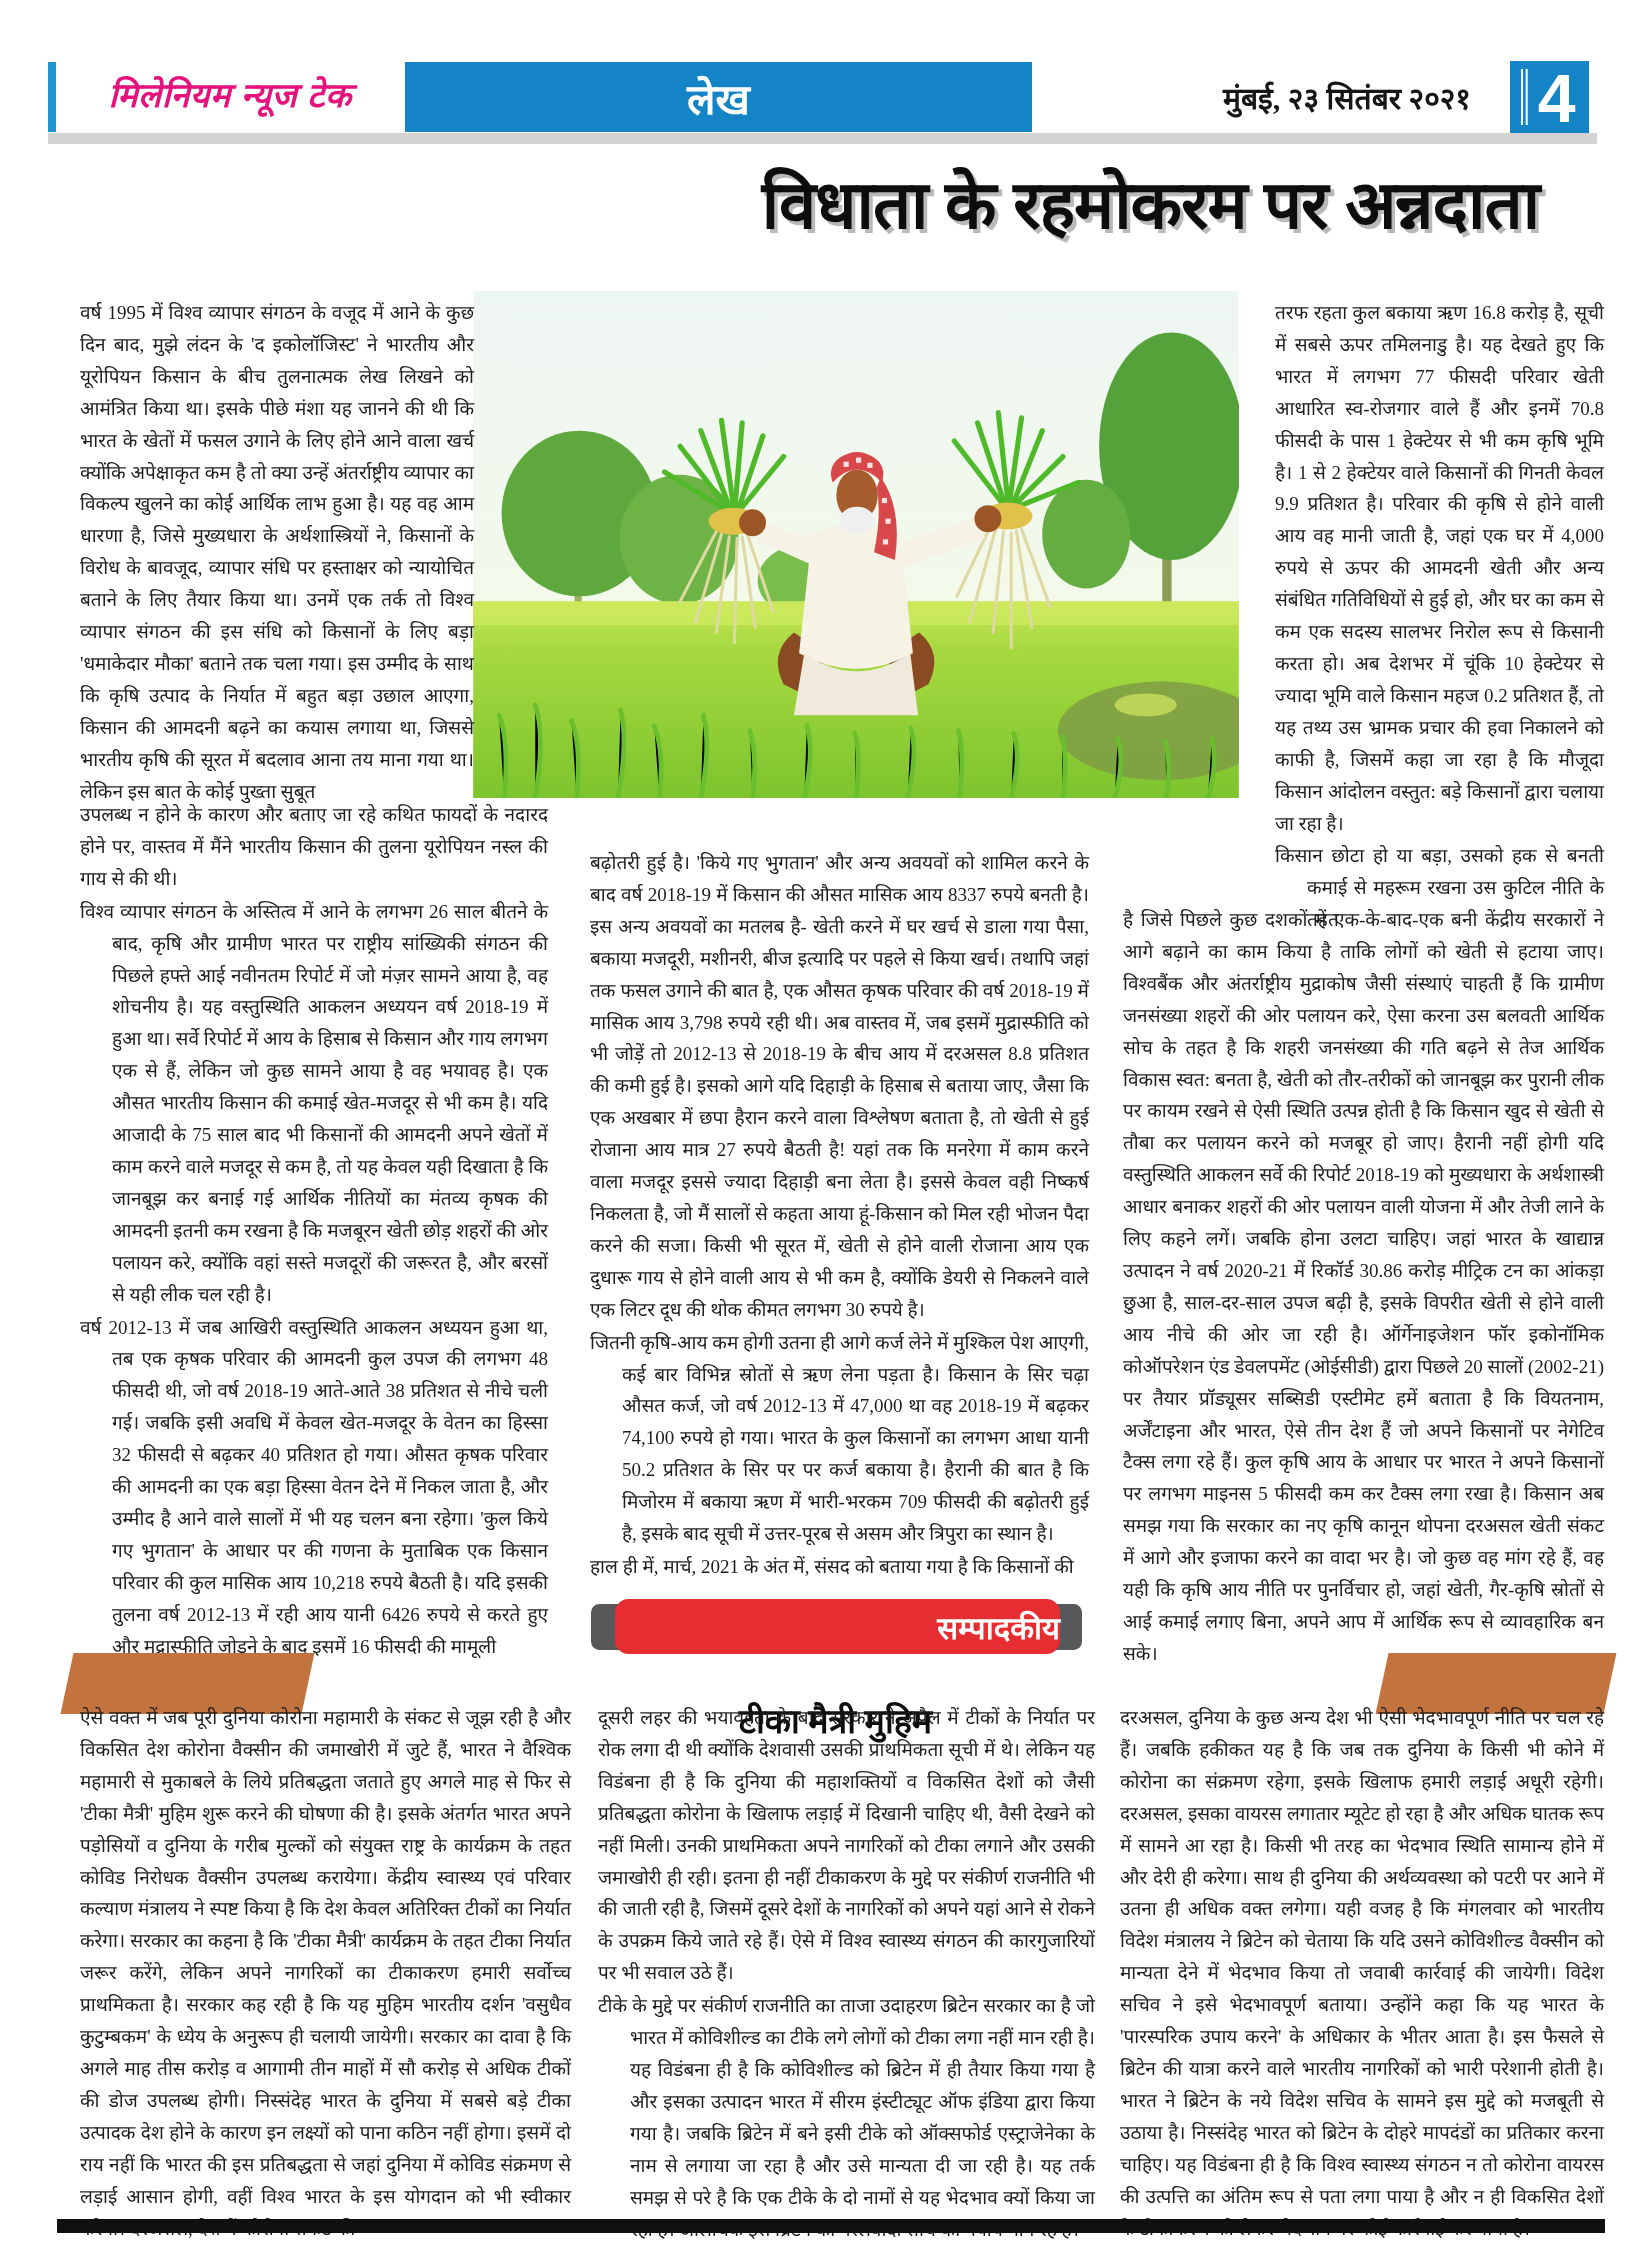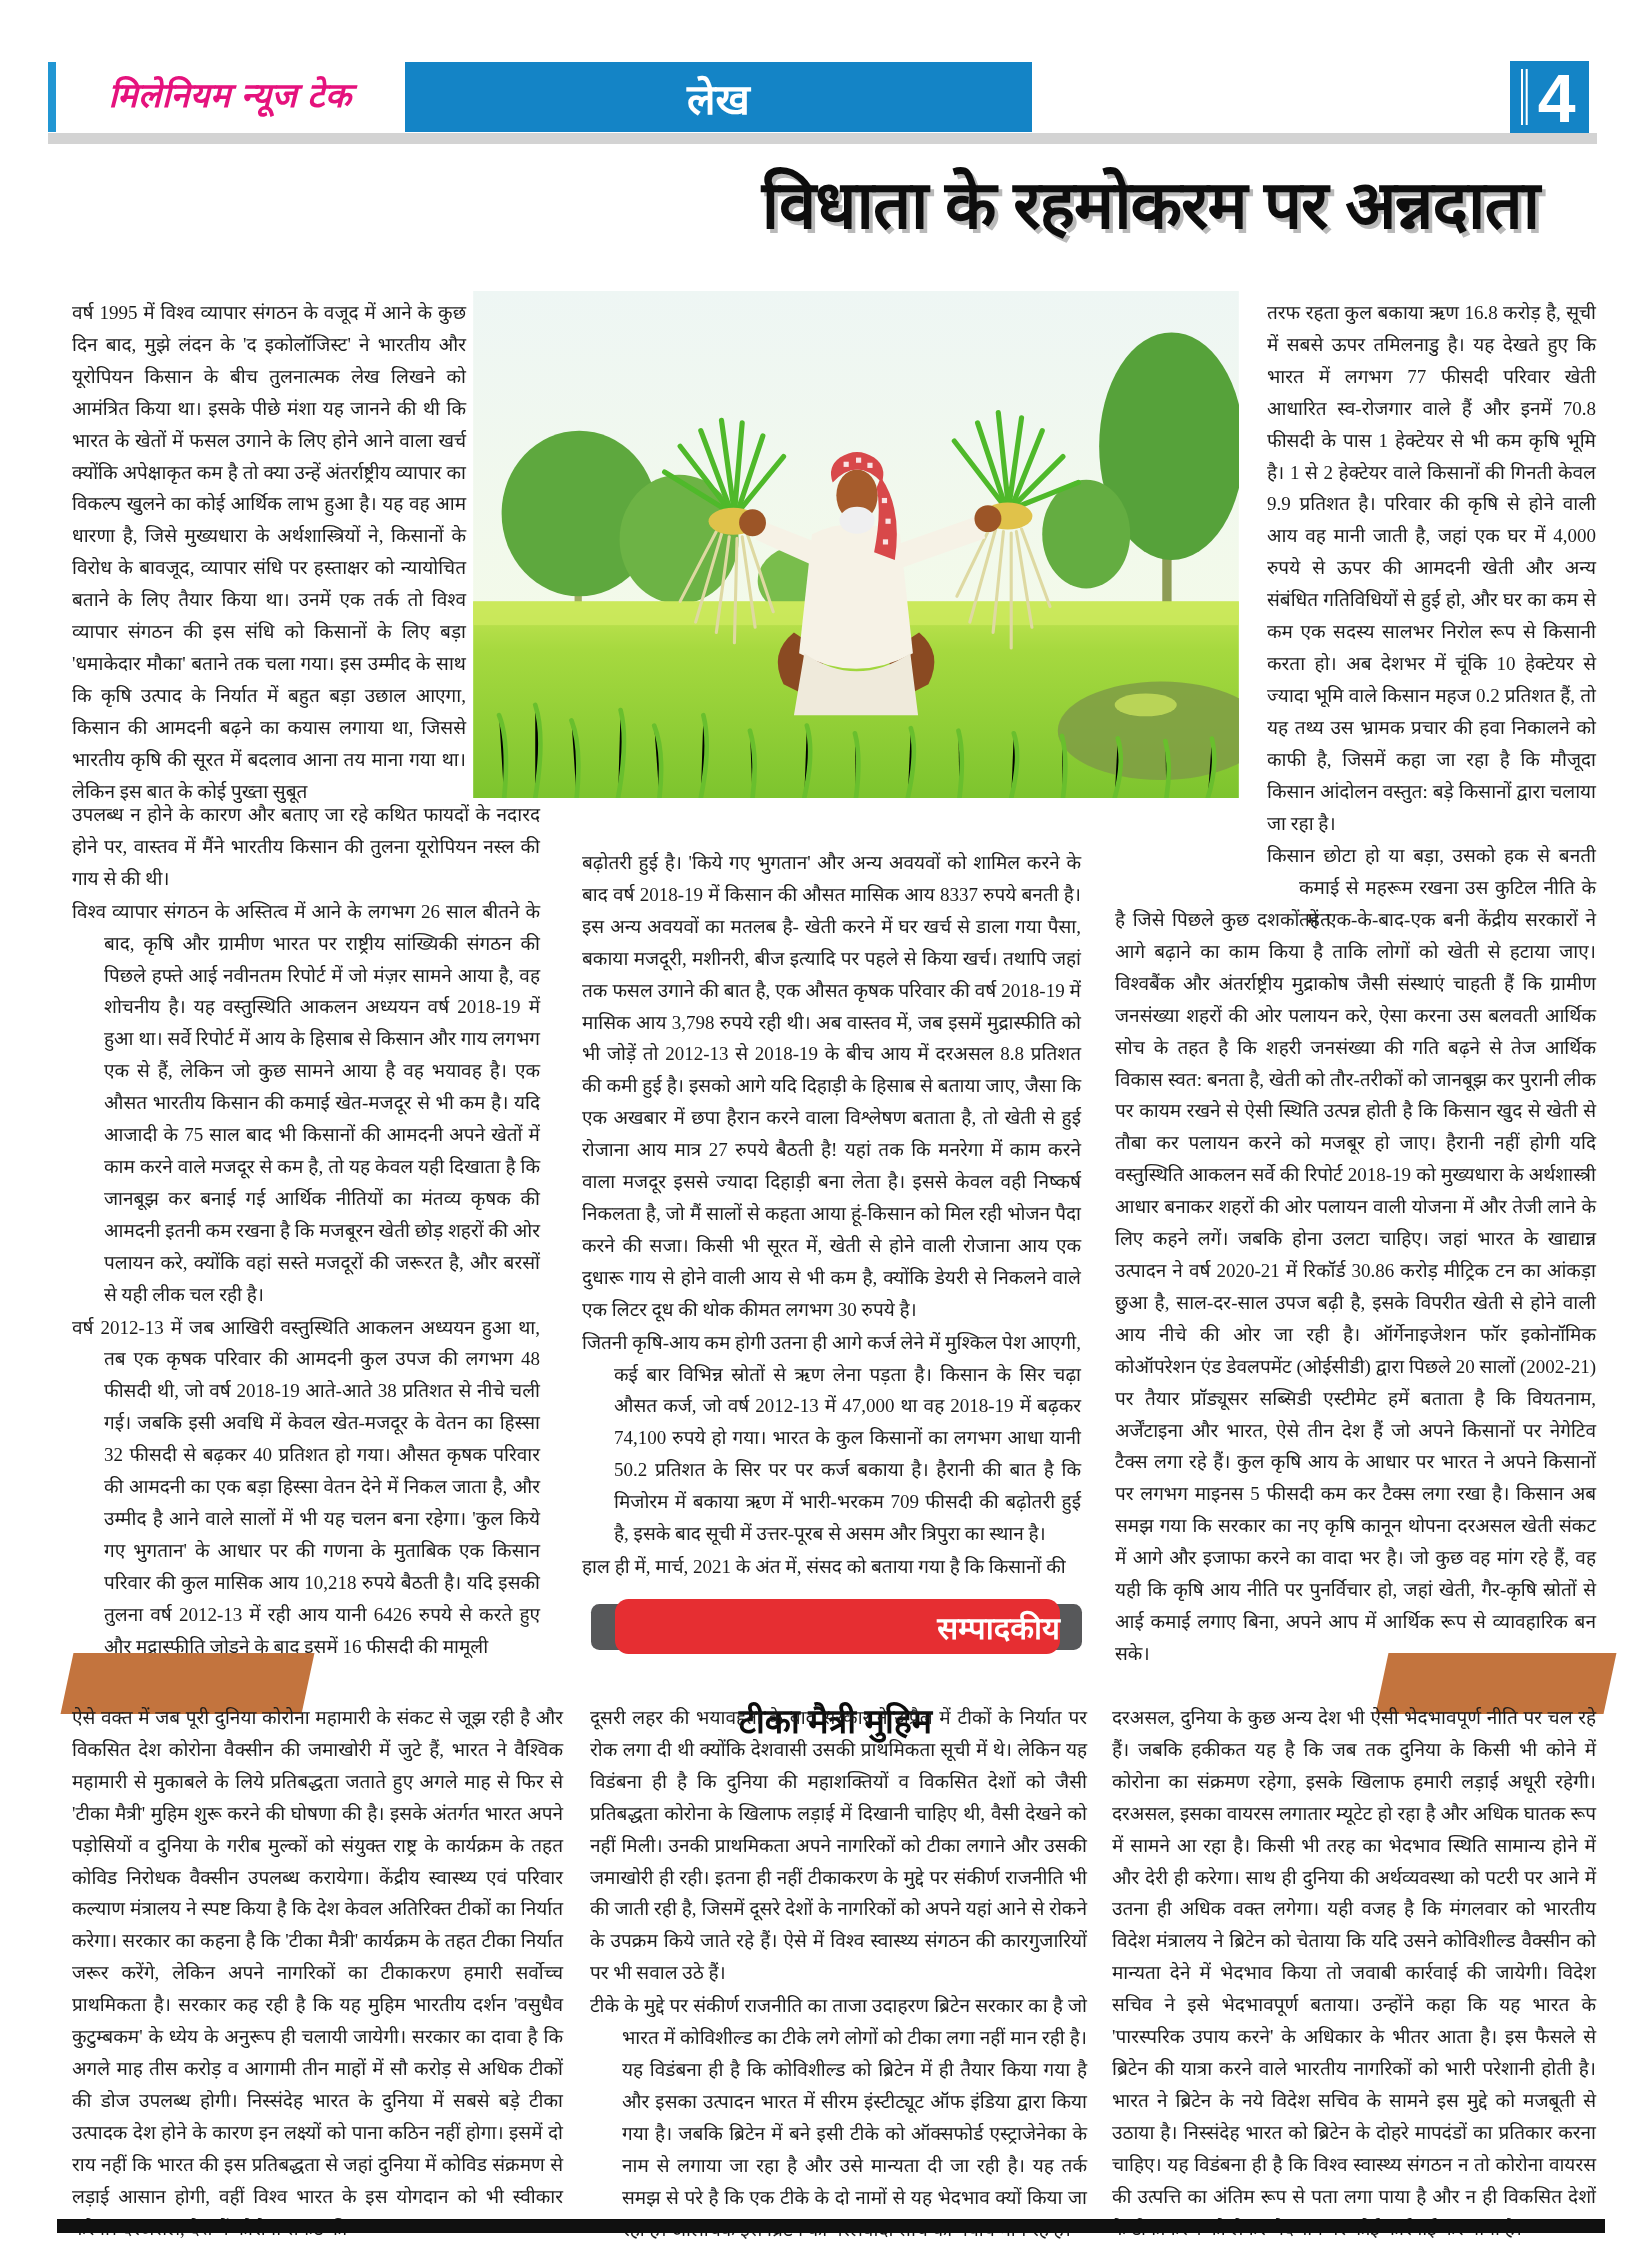--- a/index.html
+++ b/index.html
@@ -21,21 +21,21 @@
   .pagenum-box span{color:#fff;font-size:68px;font-weight:800;font-family:"Liberation Sans",sans-serif;margin-left:14.5px;}
   .gray-strip{width:1549px;height:11.4px;background:#d3d3d3;}
 
   
   .headline{width:1428px;text-align:right;font-size:67px;font-weight:900;
         letter-spacing:-1px;line-height:1.2;color:#0d0d0d;
         text-shadow:3.6px 3.6px 0 #b9b9b9;white-space:nowrap;
         font-family:"Liberation Sans",sans-serif;}
 
   
-  .body-text{font-size:19px;line-height:1.68;text-align:justify;color:#1c1c1c;}
+  .body-text{font-size:19px;line-height:1.68;text-align:justify;color:#1c1c1c;margin-left:8px;}
   .body-text p{margin:0;}
   .body-text p.hang{padding-left:32px;text-indent:-32px;}
   .body-text p + p{margin-top:1px;}
 
   
   .photo{width:766px;height:507px;overflow:hidden;}
   .photo svg{display:block;}
 
   
   .ed-banner-cap{width:491px;height:46px;background:#57585a;border-radius:8.3px;}
@@ -50,20 +50,23 @@
 <body>
 
 <div class="page">
 
   <div class="abs accent-bar" style="left:48px;top:62px;"></div>
   <div class="abs masthead" style="left:58px;top:47px;align-items:flex-end;">
     <span>मिलेनियम न्यूज टेक</span>
   </div>
   <div class="abs section-band" style="left:405px;top:62px;">
     <span>लेख</span>
+  </div>
+  <div class="abs dateline" style="left:1184px;top:62px;">
+    <span>मुंबई, २३ सितंबर २०२१</span>
   </div>
   <div class="abs pagenum-box" style="left:1510px;top:61px;">
     <div class="dbl"></div>
     <span>4</span>
   </div>
   <div class="abs gray-strip" style="left:48px;top:133px;"></div>
 
   <div class="abs headline" style="left:111px;top:165px;">विधाता के रहमोकरम पर अन्नदाता</div>
 
   <div class="abs photo" style="left:473px;top:291px;">

